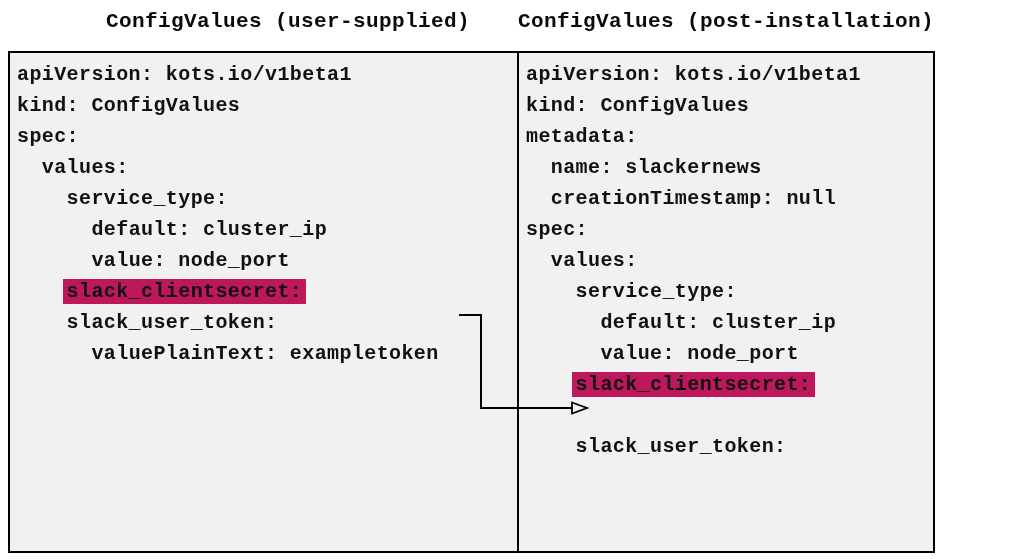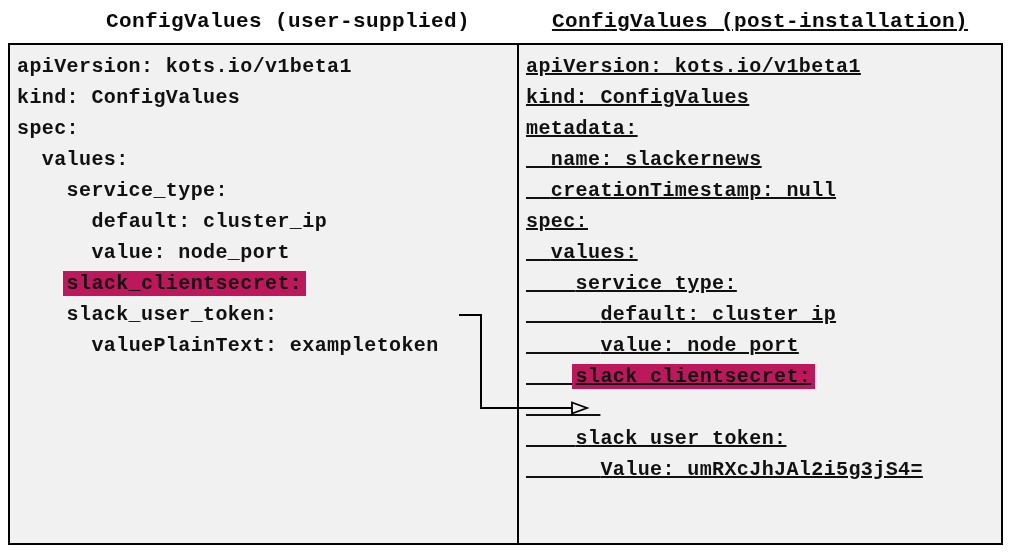--- a/index.html
+++ b/index.html
@@ -14,21 +14,21 @@
     background: #ffffff;
     overflow: hidden;
     font-family: "Liberation Mono", "DejaVu Sans Mono", monospace;
     color: #111111;
   }
   .panel {
     position: absolute;
     top: 0;
   }
   .panel-left  { left: 8px;   width: 560px; }
-  .panel-right { left: 517px; width: 486px; text-decoration: underline; }
+  .panel-right { left: 517px; width: 418px; }
   .panel-title {
     box-sizing: border-box;
     height: 43px;
     margin: 0;
     padding-top: 10px;
     text-align: center;
     font-family: "Liberation Mono", "DejaVu Sans Mono", monospace;
     font-size: 21px;
     font-weight: bold;
     letter-spacing: 0.4px;
@@ -38,20 +38,21 @@
   .codebox {
     box-sizing: border-box;
     height: 502px;
     border: 2px solid #000000;
     background: #f1f1f1;
     padding: 6px 6px 0 7px;
     font-size: 20px;
     font-weight: bold;
     line-height: 31px;
     letter-spacing: 0.4px;
+    margin-top: 8px;
   }
   .code-line {
     white-space: pre;
     height: 31px;
   }
   .line-text.hl {
     background: #be185d;
     padding: 1px 4px;
     margin: 0 -4px;
   }
@@ -92,21 +93,21 @@
         <div class="code-line"><span>  </span><span class="line-text">name: slackernews</span></div>
         <div class="code-line"><span>  </span><span class="line-text">creationTimestamp: null</span></div>
         <div class="code-line"><span></span><span class="line-text">spec:</span></div>
         <div class="code-line"><span>  </span><span class="line-text">values:</span></div>
         <div class="code-line"><span>    </span><span class="line-text">service_type:</span></div>
         <div class="code-line"><span>      </span><span class="line-text">default: cluster_ip</span></div>
         <div class="code-line"><span>      </span><span class="line-text">value: node_port</span></div>
         <div class="code-line"><span>    </span><span class="line-text hl">slack_clientsecret:</span></div>
         <div class="code-line"><span>      </span></div>
         <div class="code-line"><span>    </span><span class="line-text">slack_user_token:</span></div>
-        <div class="code-line"><span>      </span><span class="line-text">Value: umRXcJhJAl2i5g3jS4=</span></div>
+        <div class="code-line"><span>      </span></div>
       </div>
   </section>
 
   <svg class="arrow-overlay" width="1019" height="559" viewBox="0 0 1019 559">
     <path d="M 459 315 H 481 V 408 H 572" fill="none" stroke="#000000" stroke-width="2"></path>
     <polygon points="572,402.5 587,408 572,413.5" fill="#f1f1f1" stroke="#000000" stroke-width="1.8" stroke-linejoin="miter"></polygon>
   </svg>
 
 </div>
 

